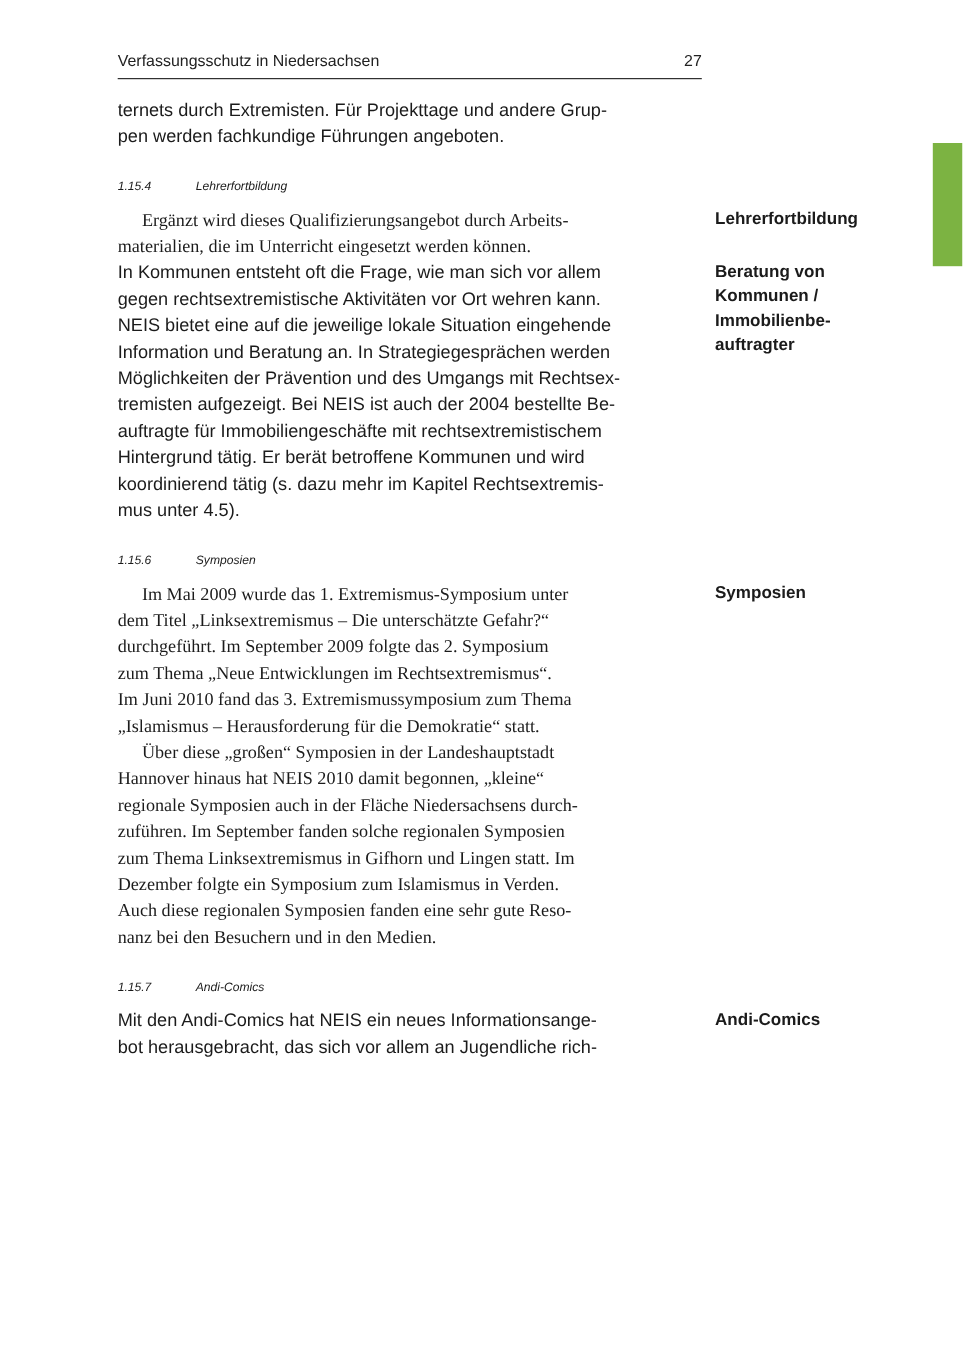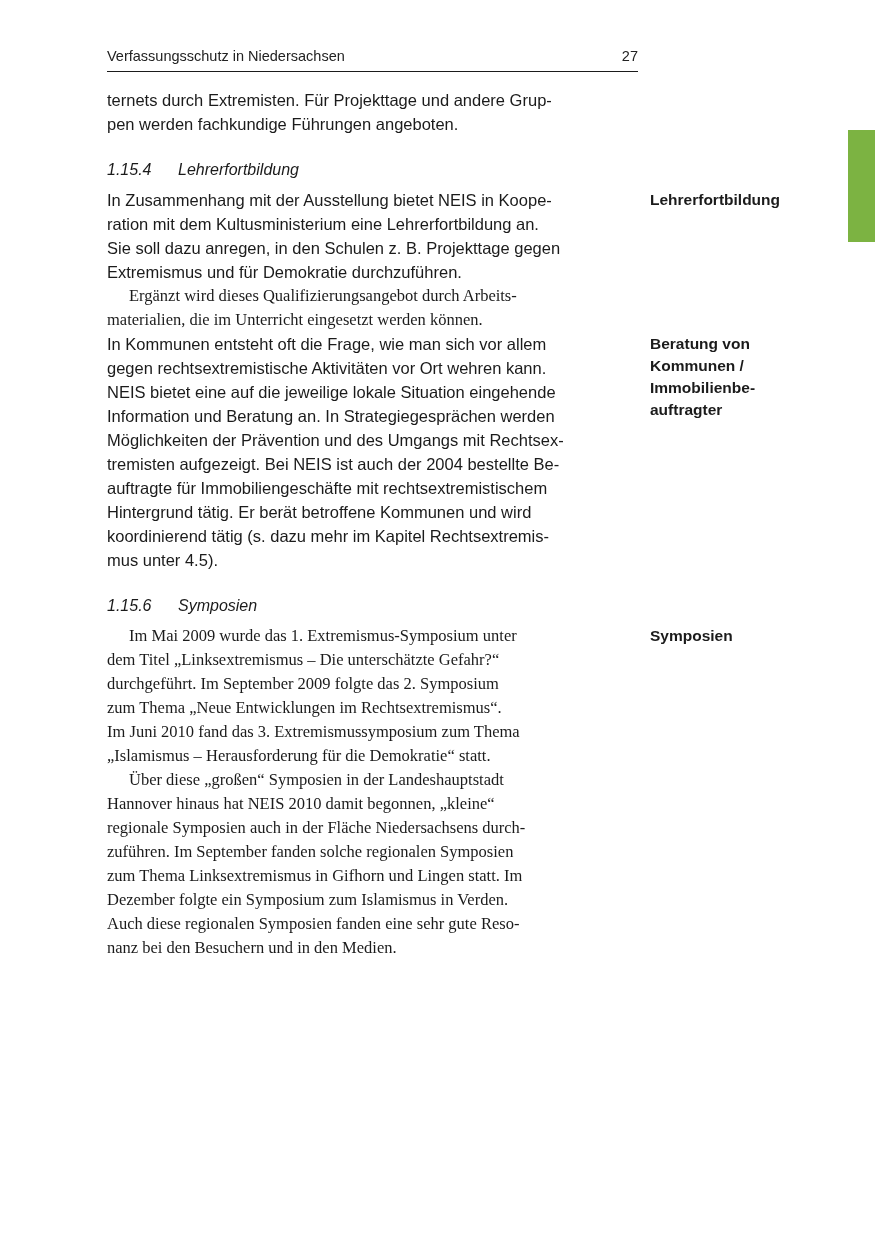--- a/index.html
+++ b/index.html
@@ -36,21 +36,21 @@
   .para {
     margin: 0;
     font-size: 16.5px;
     line-height: 24px;
     white-space: pre-line;
     text-align: left;
   }
   .para.indent { text-indent: 22px; font-family: Liberation Serif, serif; }
   .section-heading {
     margin: 22px 0 6px 0;
-    font-size: 16px;
+    font-size: 11px;
     font-style: italic;
     font-weight: 400;
     line-height: 24px;
   }
   .section-heading .num {
     display: inline-block;
     width: 71px;
   }
   .section-body { position: relative; }
   .margin-note {
@@ -85,24 +85,20 @@
 
     <p class="para">ternets durch Extremisten. Für Projekttage und andere Grup-
 pen werden fachkundige Führungen angeboten.</p>
 
     <div class="section">
       <h3 class="section-heading">
         <span class="num">1.15.4</span><span>Lehrerfortbildung</span>
       </h3>
       <div class="section-body">
         <div class="margin-note">Lehrerfortbildung</div>
-        <p class="para">In Zusammenhang mit der Ausstellung bietet NEIS in Koope-
-ration mit dem Kultusministerium eine Lehrerfortbildung an.
-Sie soll dazu anregen, in den Schulen z. B. Projekttage gegen
-Extremismus und für Demokratie durchzuführen.</p>
         <p class="para indent">Ergänzt wird dieses Qualifizierungsangebot durch Arbeits-
 materialien, die im Unterricht eingesetzt werden können.</p>
       </div>
     </div>
 
     <div class="section">
       <div class="section-body">
         <div class="margin-note">Beratung von
 Kommunen /
 Immobilienbe-
@@ -136,15 +132,25 @@
 Hannover hinaus hat NEIS 2010 damit begonnen, „kleine“
 regionale Symposien auch in der Fläche Niedersachsens durch-
 zuführen. Im September fanden solche regionalen Symposien
 zum Thema Linksextremismus in Gifhorn und Lingen statt. Im
 Dezember folgte ein Symposium zum Islamismus in Verden.
 Auch diese regionalen Symposien fanden eine sehr gute Reso-
 nanz bei den Besuchern und in den Medien.</p>
       </div>
     </div>
 
+    <div class="section">
+      <h3 class="section-heading">
+        <span class="num">1.15.7</span><span>Andi-Comics</span>
+      </h3>
+      <div class="section-body">
+        <div class="margin-note">Andi-Comics</div>
+        <p class="para">Mit den Andi-Comics hat NEIS ein neues Informationsange-
+bot herausgebracht, das sich vor allem an Jugendliche rich-</p>
+      </div>
+    </div>
 
   </div>
 </div>
 
 </body></html>

